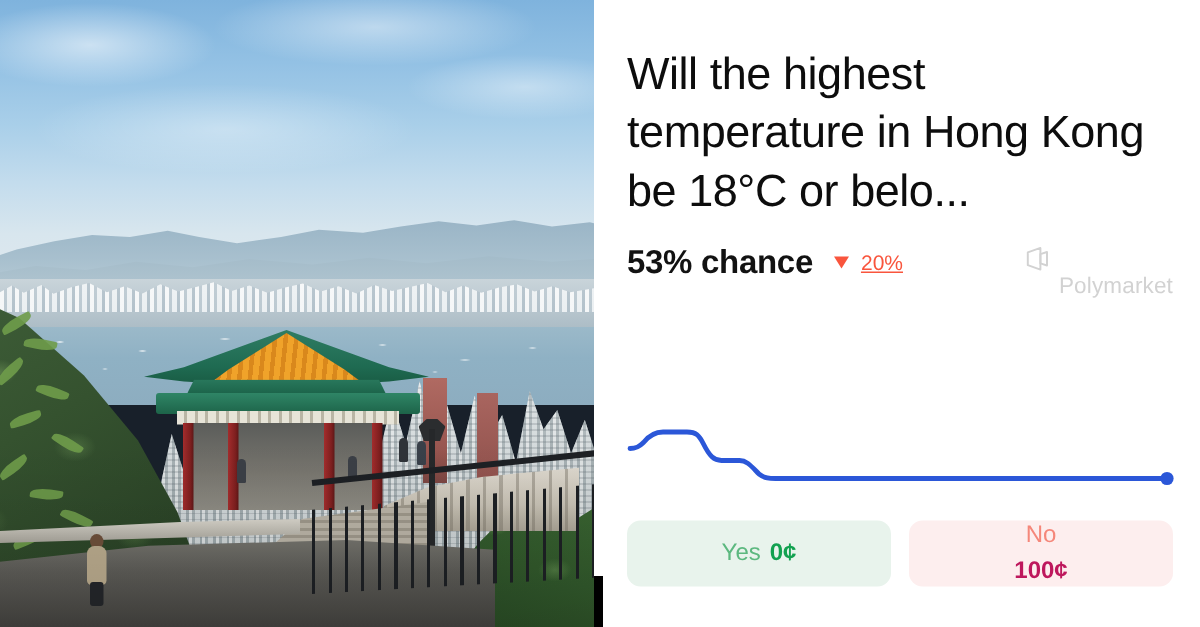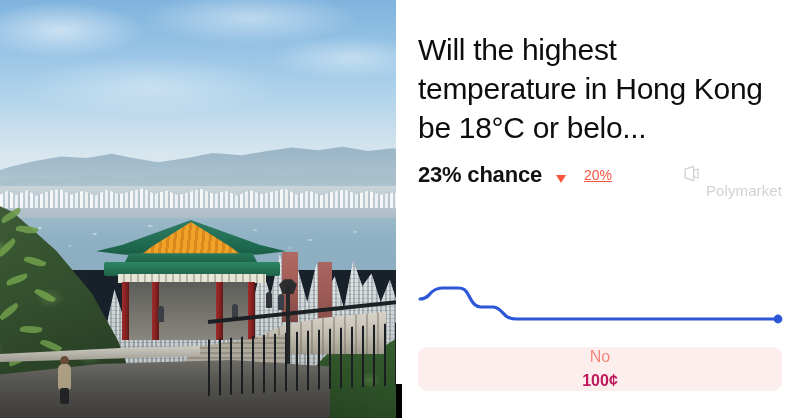--- a/index.html
+++ b/index.html
@@ -343,22 +343,22 @@
     align-items: center;
   }
   .chance {
     font-size: 22px;
     font-weight: 600;
     letter-spacing: -0.2px;
     color: #121212;
   }
   .delta {
     display: flex;
-    align-items: flex-end;
-    gap: 18px;
+    align-items: center;
+    gap: 8px;
     margin-left: 14px;
     color: #f9553d;
     text-decoration: underline;
   }
   .tri-down {
     width: 0; height: 0;
     border-left: 5.5px solid transparent;
     border-right: 5.5px solid transparent;
     border-top: 8px solid #f9553d;
   }
@@ -486,21 +486,21 @@
   </div>
 
   <div class="divider"></div>
 
   <div class="card">
     <div class="card-inner">
 
       <div class="market-title">Will the highest temperature in Hong Kong be 18°C or belo...</div>
 
       <div class="stat-row">
-        <span class="chance">23% chance</span>
+        <span class="chance">53% chance</span>
 
         <span class="delta">
           <span class="tri-down"></span>
           <span class="delta-val">20%</span>
         </span>
 
         <span class="brand">
           <span class="brand-mark">
             <svg width="17" height="17" viewBox="0 0 17 17" aria-hidden="true">
               <path d="M2.2 4.2 L10.6 1.3 L10.6 15.7 L2.2 12.8 Z" fill="none" stroke="#d2d2d2" stroke-width="1.3" stroke-linejoin="round"></path>
@@ -514,20 +514,24 @@
       <div class="spark">
         <svg width="366" height="80" viewBox="0 0 366 80" aria-hidden="true">
           <path d="M2,44 C6,44 8,43 11,40 C15,35 19,33 24,33 C30,33 34,33 40,33
                    C46,33 48,35 51,41 C55,49 58,52 63,52 C68,52 71,52 75,52
                    C80,52 83,56 88,61 C92,64 95,64 99,64 L360,64" fill="none" stroke="#2b57d8" stroke-width="3.2" stroke-linecap="round" stroke-linejoin="round"></path>
           <circle cx="360" cy="64" r="4.4" fill="#2b57d8"></circle>
         </svg>
       </div>
 
       <div class="actions">
+        <button class="btn btn-yes">
+          <span class="lbl">Yes</span>
+          <span class="price">0¢</span>
+        </button>
         <button class="btn btn-no">
           <span class="lbl">No</span>
           <span class="price">100¢</span>
         </button>
       </div>
 
     </div>
   </div>
 </div>
 

